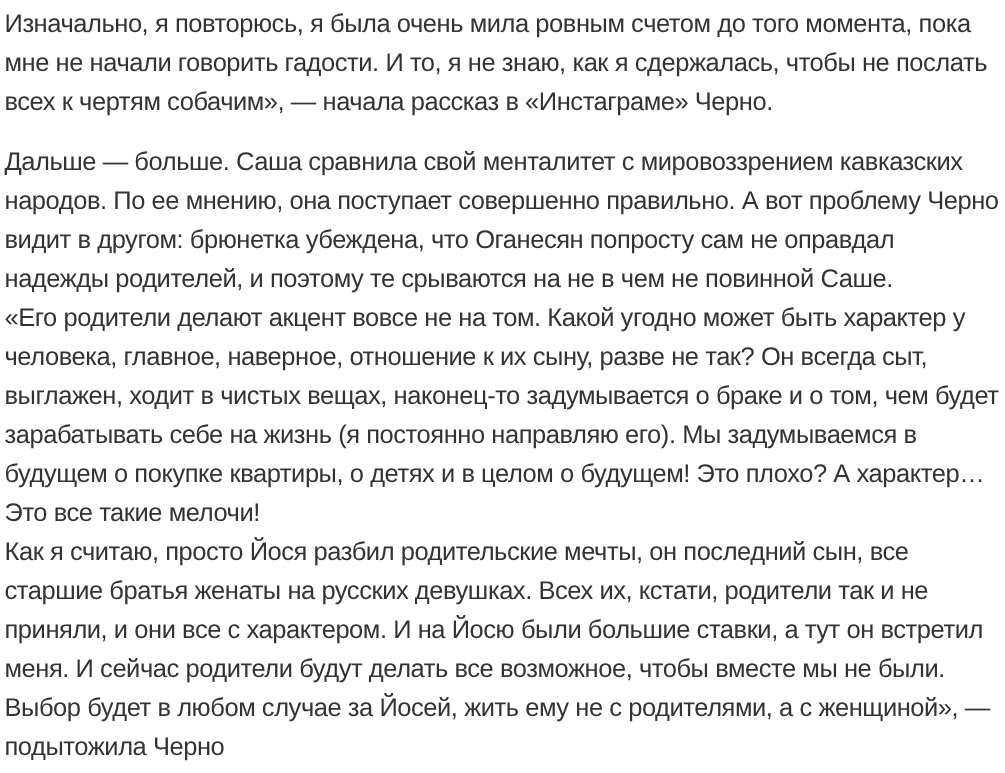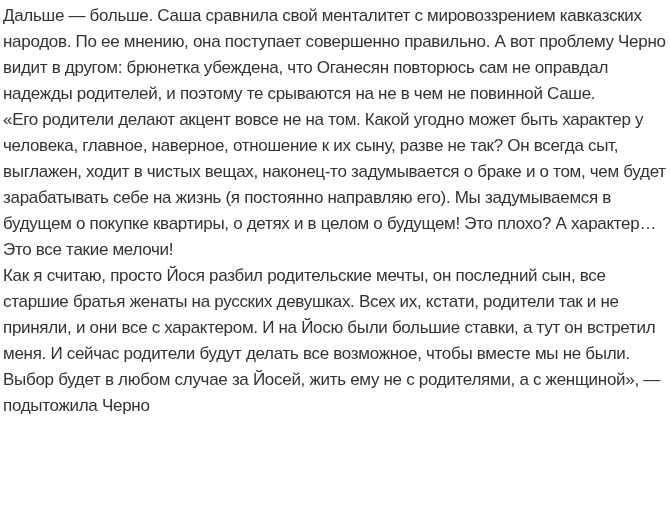--- a/index.html
+++ b/index.html
@@ -28,16 +28,17 @@
     padding: 0;
   }
   .article p.para-gap-after {
     margin-bottom: 14px;
   }
 </style>
 </head>
 <body>
 
 <div class="article">
-  <p>Дальше — больше. Саша сравнила свой менталитет с мировоззрением кавказских народов. По ее мнению, она поступает совершенно правильно. А вот проблему Черно видит в другом: брюнетка убеждена, что Оганесян повторюсь сам не оправдал надежды родителей, и поэтому те срываются на не в чем не повинной Саше.</p>
+  <p class="para-gap-after">Изначально, я повторюсь, я была очень мила ровным счетом до того момента, пока мне не начали говорить гадости. И то, я не знаю, как я сдержалась, чтобы не послать всех к чертям собачим», — начала рассказ в «Инстаграме» Черно.</p>
+  <p>Дальше — больше. Саша сравнила свой менталитет с мировоззрением кавказских народов. По ее мнению, она поступает совершенно правильно. А вот проблему Черно видит в другом: брюнетка убеждена, что Оганесян попросту сам не оправдал надежды родителей, и поэтому те срываются на не в чем не повинной Саше.</p>
   <p>«Его родители делают акцент вовсе не на том. Какой угодно может быть характер у человека, главное, наверное, отношение к их сыну, разве не так? Он всегда сыт, выглажен, ходит в чистых вещах, наконец-то задумывается о браке и о том, чем будет зарабатывать себе на жизнь (я постоянно направляю его). Мы задумываемся в будущем о покупке квартиры, о детях и в целом о будущем! Это плохо? А характер… Это все такие мелочи!</p>
   <p>Как я считаю, просто Йося разбил родительские мечты, он последний сын, все старшие братья женаты на русских девушках. Всех их, кстати, родители так и не приняли, и они все с характером. И на Йосю были большие ставки, а тут он встретил меня. И сейчас родители будут делать все возможное, чтобы вместе мы не были. Выбор будет в любом случае за Йосей, жить ему не с родителями, а с женщиной», — подытожила Черно</p>
 </div>
 
 </body></html>

